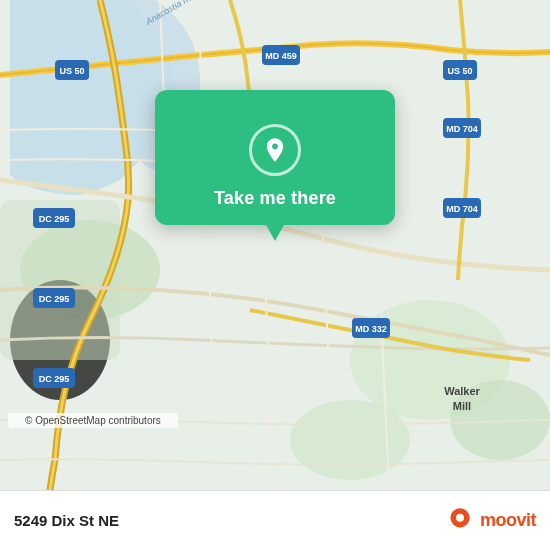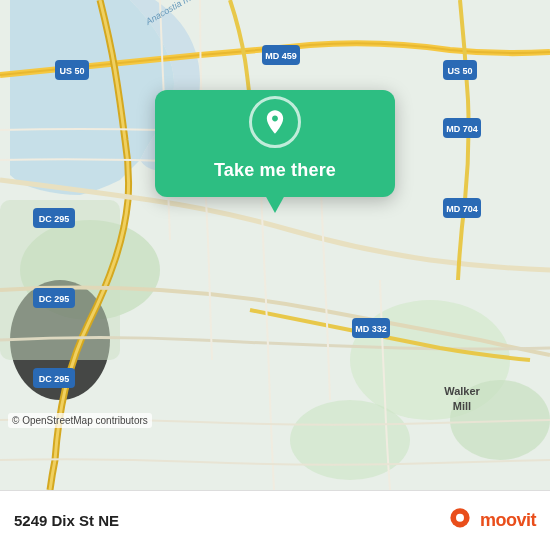--- a/index.html
+++ b/index.html
@@ -32,21 +32,21 @@
     #popup-card {
       position: absolute;
       top: 90px;
       left: 155px;
       width: 240px;
       background: #2dbe82;
       border-radius: 12px;
       display: flex;
       flex-direction: column;
       align-items: center;
-      padding: 6px 20px 16px;
+      padding: 34px 20px 16px;
       box-shadow: 0 4px 18px rgba(0,0,0,0.25);
       cursor: pointer;
     }
 
     #popup-card::after {
       content: '';
       position: absolute;
       bottom: -16px;
       left: 50%;
       transform: translateX(-50%);
@@ -122,21 +122,21 @@
       letter-spacing: -0.5px;
     }
 
     #osm-attribution {
       position: absolute;
       bottom: 62px;
       left: 8px;
       font-size: 10px;
       color: #444;
       background: rgba(255,255,255,0.75);
-      padding: 2px 4px;
+      padding: 2px 17px;
       border-radius: 3px;
     }
   </style>
 </head>
 <body>
 
 <div id="map-container">
   <svg id="map-svg" viewBox="0 0 550 490" xmlns="http://www.w3.org/2000/svg">
 
     <rect width="550" height="490" fill="#e8efe8"></rect>

